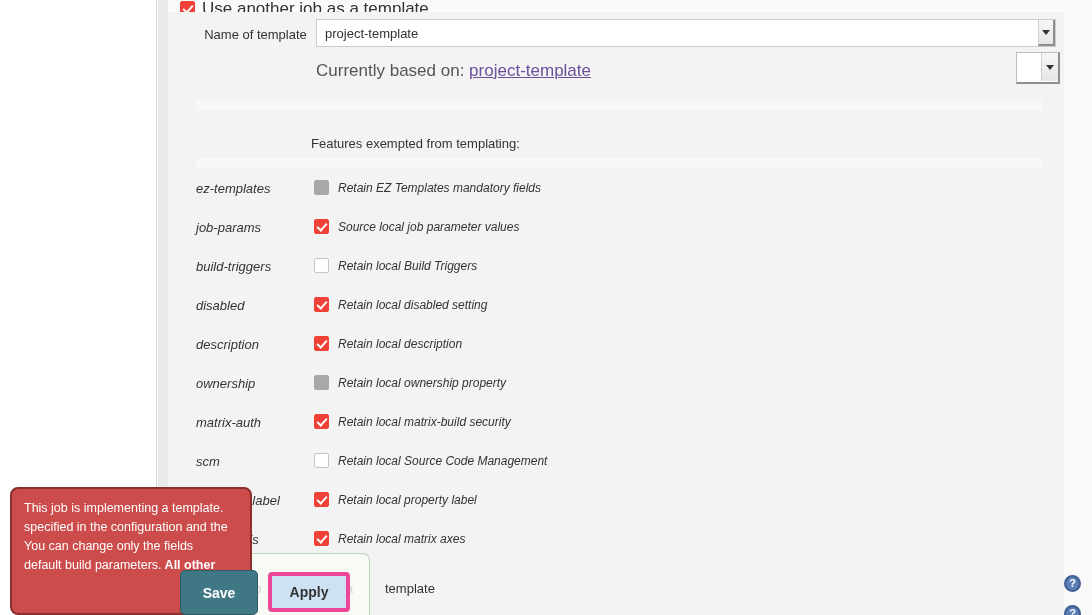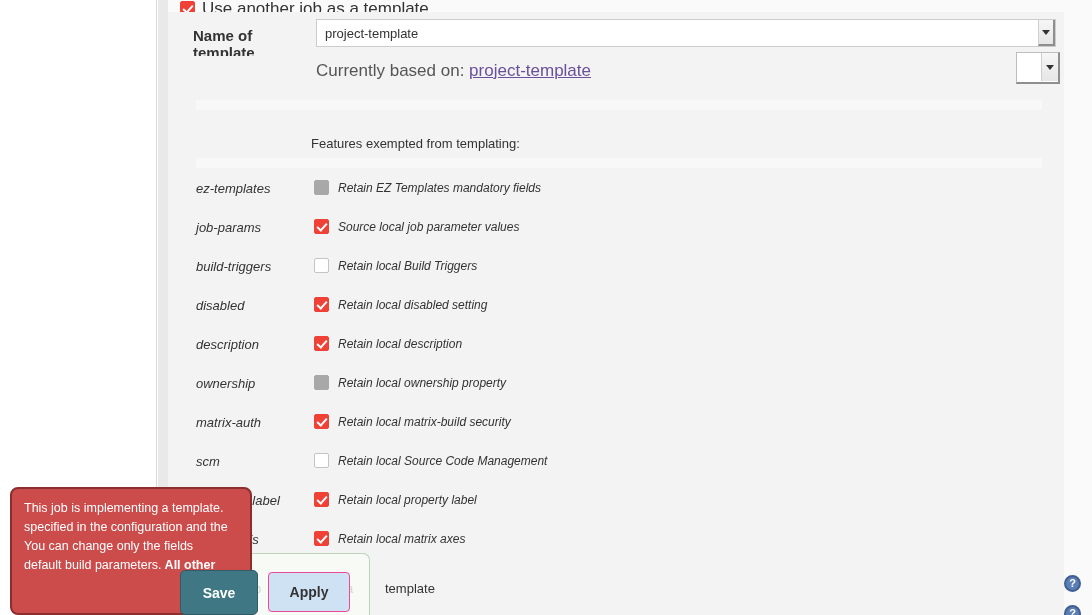--- a/index.html
+++ b/index.html
@@ -105,24 +105,23 @@
   #name-row {
     position: absolute;
     left: 0px; top: 12px;
     width: 896px; height: 44px;
     background: #f3f3f3;
   }
   #name-label {
     position: absolute;
     left: 25px; top: 15px;
     width: 125px;
-    text-align: left;
-    font-size: 15px;
+    text-align: center;
+    font-size: 13px;
     color: #333;
-    font-weight: bold;
   }
   #name-input-wrap {
     position: absolute;
     left: 148px; top: 7px;
     width: 740px; height: 28px;
   }
   #name-input {
     width: 100%; height: 100%;
     box-sizing: border-box;
     border: 1px solid #cccccc;
@@ -290,21 +289,21 @@
     font-size: 14px;
     font-weight: bold;
     cursor: pointer;
     box-sizing: border-box;
   }
   #apply-button {
     position: absolute;
     left: 268px; top: 572px;
     width: 82px; height: 40px;
     background: #cfe2f3;
-    border: 1px solid #ec4899;
+    border: 4px solid #ec4899;
     border-radius: 4px;
     color: #333333;
     font-family: "Liberation Sans", sans-serif;
     font-size: 14px;
     font-weight: bold;
     cursor: pointer;
     box-sizing: border-box;
   }
   #trailing-template-text {
     position: absolute;

